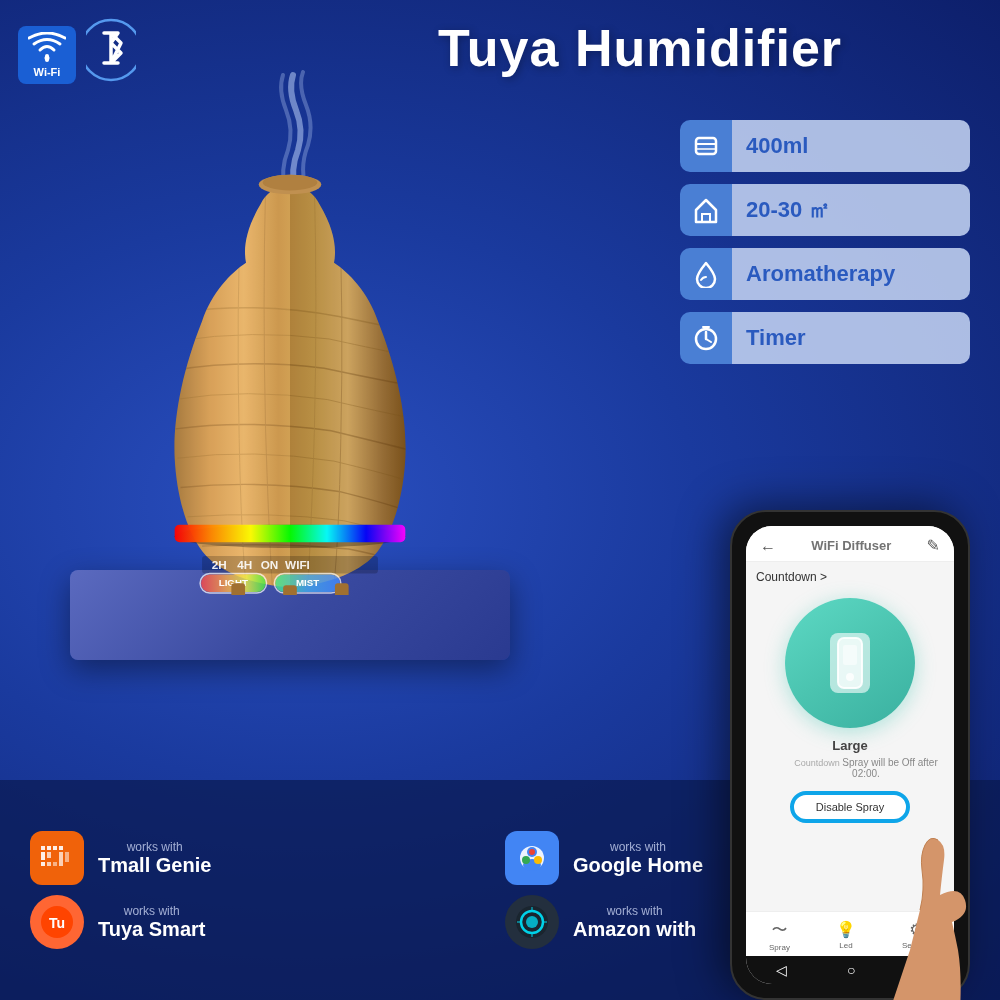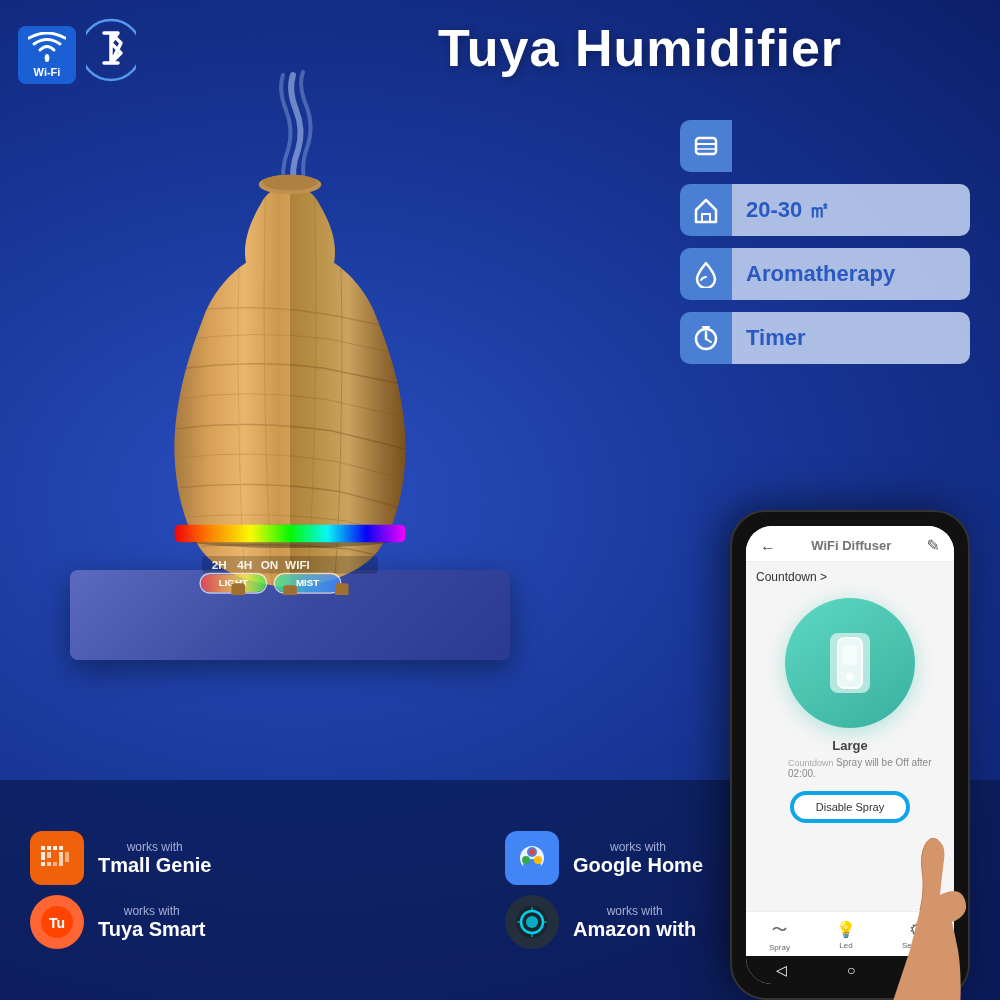--- a/index.html
+++ b/index.html
@@ -322,21 +322,21 @@
       font-size: 13px;
       font-weight: 600;
       color: #444;
       margin-bottom: 4px;
     }
 
     .phone-countdown-text {
       font-size: 10px;
       color: #888;
       margin-bottom: 12px;
-      text-align: left;
+      text-align: center;
       margin-left: 32px;
     }
 
     .phone-spray-btn {
       background: white;
       border: 4px solid #0ea5e9;
       border-radius: 16px;
       padding: 6px 22px;
       font-size: 11px;
       color: #333;
@@ -411,20 +411,23 @@
 <div class="title">Tuya Humidifier</div>
 
 <div class="features">
   <div class="feature-item">
     <div class="feature-icon-box">
       <svg width="28" height="28" viewBox="0 0 28 28">
         <rect x="4" y="6" width="20" height="16" rx="3" fill="none" stroke="white" stroke-width="2.5"></rect>
         <line x1="4" y1="12" x2="24" y2="12" stroke="white" stroke-width="2"></line>
         <line x1="4" y1="17" x2="24" y2="17" stroke="white" stroke-width="1.5"></line>
       </svg>
+    </div>
+    <div class="feature-label-box">
+      <span class="feature-label">400ml</span>
     </div>
   </div>
   <div class="feature-item">
     <div class="feature-icon-box">
       <svg width="28" height="28" viewBox="0 0 28 28">
         <path d="M4 14 L14 4 L24 14 L24 26 L4 26 Z" fill="none" stroke="white" stroke-width="2.5" stroke-linejoin="round"></path>
         <rect x="10" y="18" width="8" height="8" fill="none" stroke="white" stroke-width="2"></rect>
       </svg>
     </div>
     <div class="feature-label-box">

